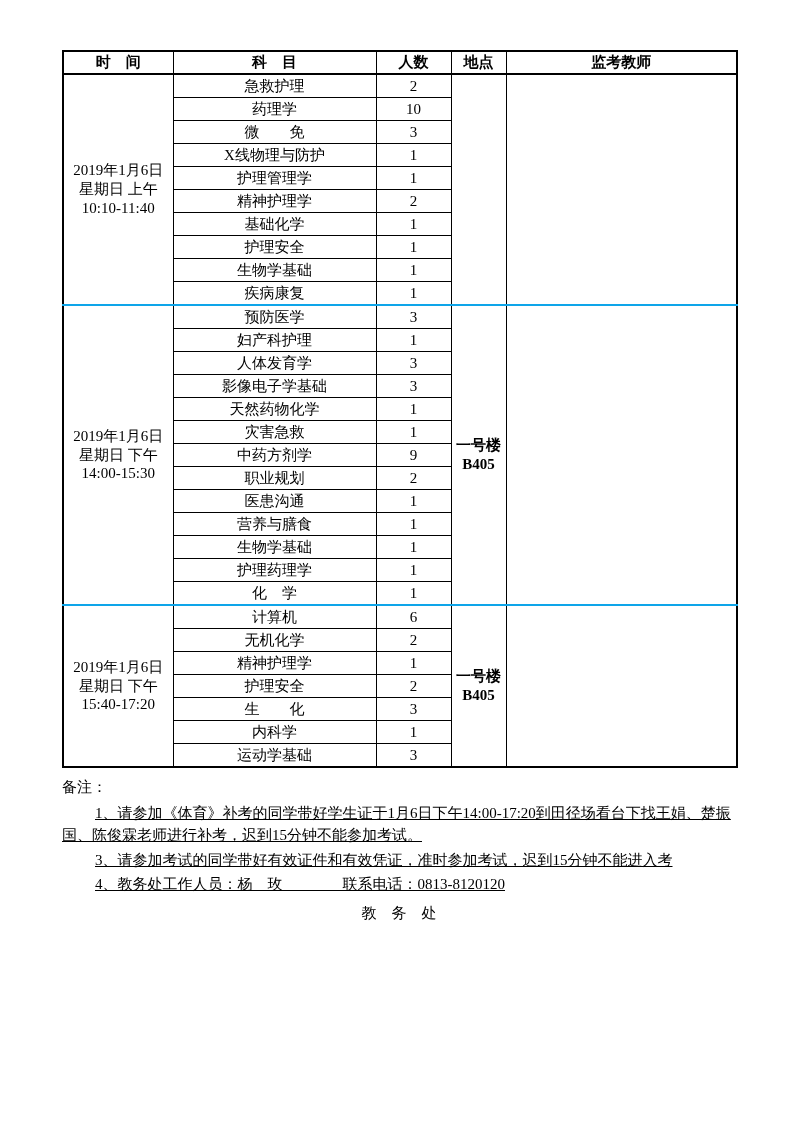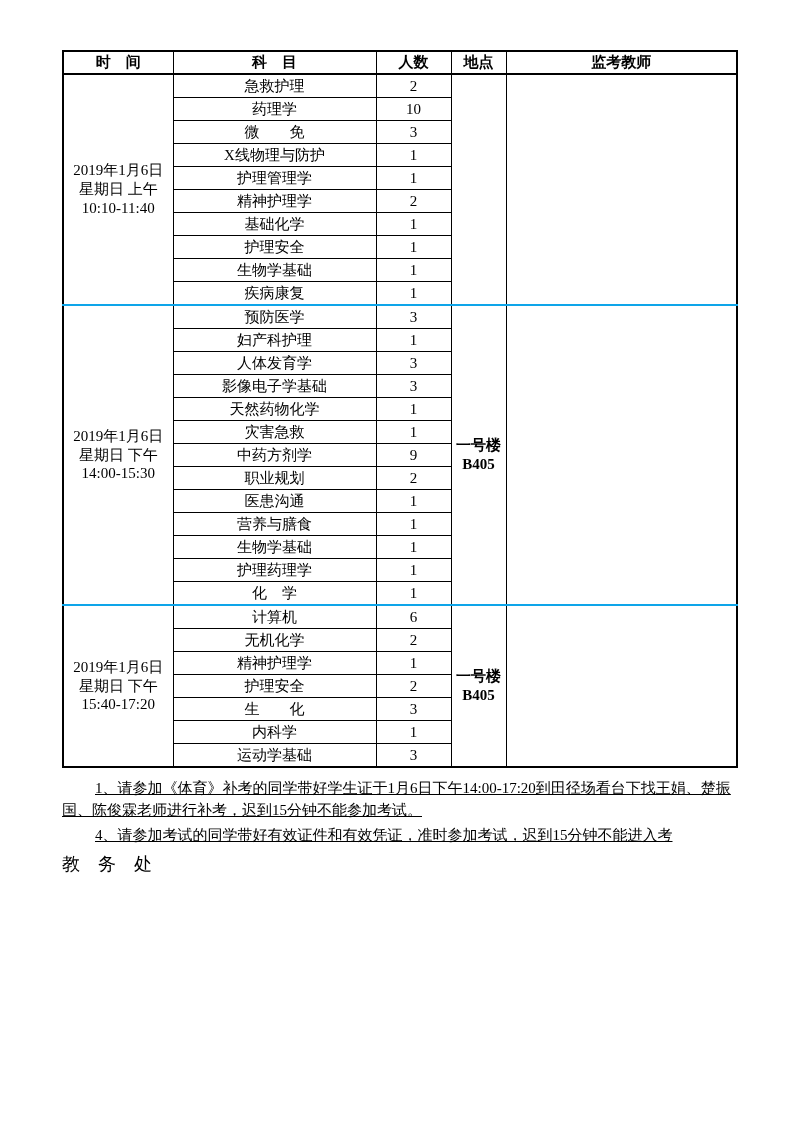--- a/index.html
+++ b/index.html
@@ -59,22 +59,22 @@
     margin: 0 0 2px 0;
     line-height: 22px;
     text-indent: 2.2em;
     text-decoration: underline;
   }
   .note.first { margin-bottom: 3px; }
   
   .footer {
     margin: 7px 0 0 62px;
     width: 674px;
-    text-align: left;
-    font-size: 18px;
+    text-align: center;
+    font-size: 15px;
     line-height: 23px;
     padding-right: 2px;
   }
 </style>
 </head>
 <body>
 
 <table class="exam">
   <colgroup>
     <col style="width:110px">
@@ -227,19 +227,21 @@
         <td class="col-count">1</td>
       </tr>
       <tr>
         <td class="col-subject">运动学基础</td>
         <td class="col-count">3</td>
       </tr>
     </tbody>
 </table>
 
 <div class="notes">
+  <p class="notes-label">备注：</p>
   <p class="note first">1、请参加《体育》补考的同学带好学生证于1月6日下午14:00-17:20到田径场看台下找王娟、楚振国、陈俊霖老师进行补考，迟到15分钟不能参加考试。</p>
-  <p class="note">4、请参加考试的同学带好有效证件和有效凭证，准时参加考试，迟到15分钟不能进入考</p>
+  <p class="note">3、请参加考试的同学带好有效证件和有效凭证，准时参加考试，迟到15分钟不能进入考</p>
+  <p class="note">4、教务处工作人员：杨　玫　　　　联系电话：0813-8120120</p>
 </div>
 
 <div class="footer">
   <div>教　务　处</div>
 </div>
 
 </body></html>

